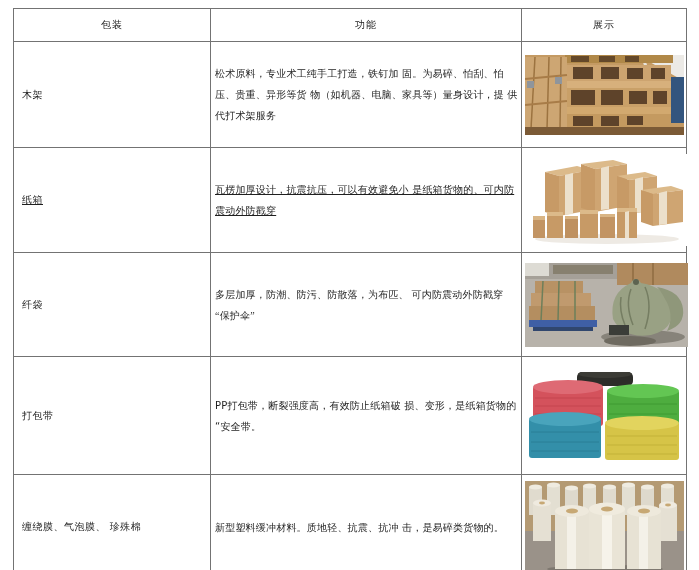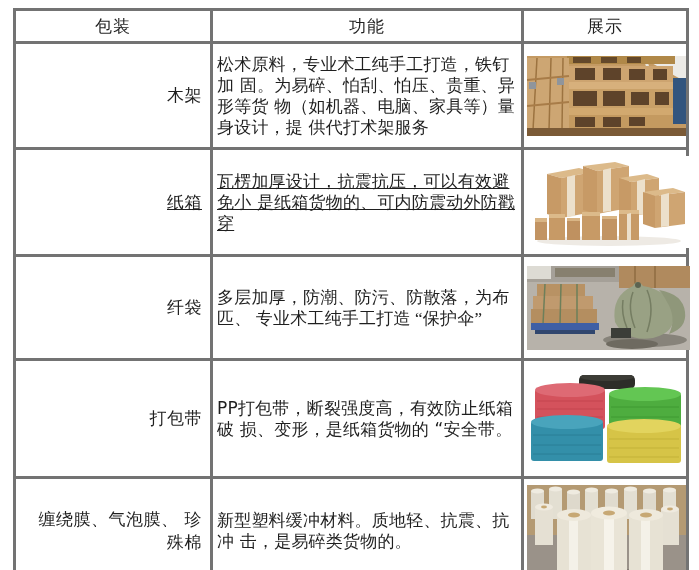--- a/index.html
+++ b/index.html
@@ -14,38 +14,38 @@
 
   table.pkg-table {
     position: absolute;
     left: 13px; top: 8px;
     width: 673px;
     border-collapse: collapse;
     table-layout: fixed;
     background: #ffffff;
   }
   .pkg-table th, .pkg-table td {
-    border: 3px solid #737373;
+    border: 1px solid #737373;
     font-weight: normal;
-    font-size: 17px;
+    font-size: 10px;
     vertical-align: middle;
   }
   .col-pack { width: 197px; }
   .col-func { width: 311px; }
   .col-show { width: 165px; }
 
   .pkg-table thead th {
     height: 33px;
     text-align: center;
     padding: 2px 4px;
     letter-spacing: 1px;
   }
   td.cell-pack {
     height: 104px;
-    text-align: right;
+    text-align: left;
     padding: 4px 8px;
     letter-spacing: 0.5px;
   }
   td.cell-func {
     padding: 6px 3px 6px 4px;
     line-height: 21px;
     text-align: left;
     letter-spacing: 0.2px;
   }
   td.cell-show {
@@ -155,21 +155,21 @@
             <rect x="75" y="60" width="15" height="3" fill="#d9b585"></rect>
             <rect x="92" y="54" width="20" height="30" fill="#c79a66"></rect>
             <rect x="92" y="54" width="20" height="4" fill="#dcba8a"></rect>
             <polygon points="100,58 104,57 104,84 100,84" fill="#ece0cb"></polygon>
           </svg>
         </td>
       </tr>
 
       <tr class="r3">
         <td class="cell-show-placeholder cell-pack">纤袋</td>
-        <td class="cell-func">多层加厚，防潮、防污、防散落，为布匹、 专业术工纯手工打造 “保护伞”</td>
+        <td class="cell-func">多层加厚，防潮、防污、防散落，为布匹、 可内防震动外防戳穿 “保护伞”</td>
         <td class="cell-show">
           <svg width="163" height="84" viewBox="0 0 163 84">
             <rect width="163" height="84" fill="#b7b2aa"></rect>
             <rect x="0" y="0" width="163" height="16" fill="#a5a098"></rect>
             <rect x="0" y="0" width="24" height="13" fill="#dddbd4"></rect>
             <rect x="28" y="2" width="60" height="9" fill="#87806f"></rect>
             <rect x="92" y="0" width="71" height="22" fill="#b08a5e"></rect>
             <line x1="108" y1="0" x2="108" y2="22" stroke="#8f6b42" stroke-width="1.5"></line>
             <line x1="128" y1="0" x2="128" y2="22" stroke="#8f6b42" stroke-width="1.5"></line>
             <rect x="10" y="18" width="48" height="12" fill="#b89264"></rect>

